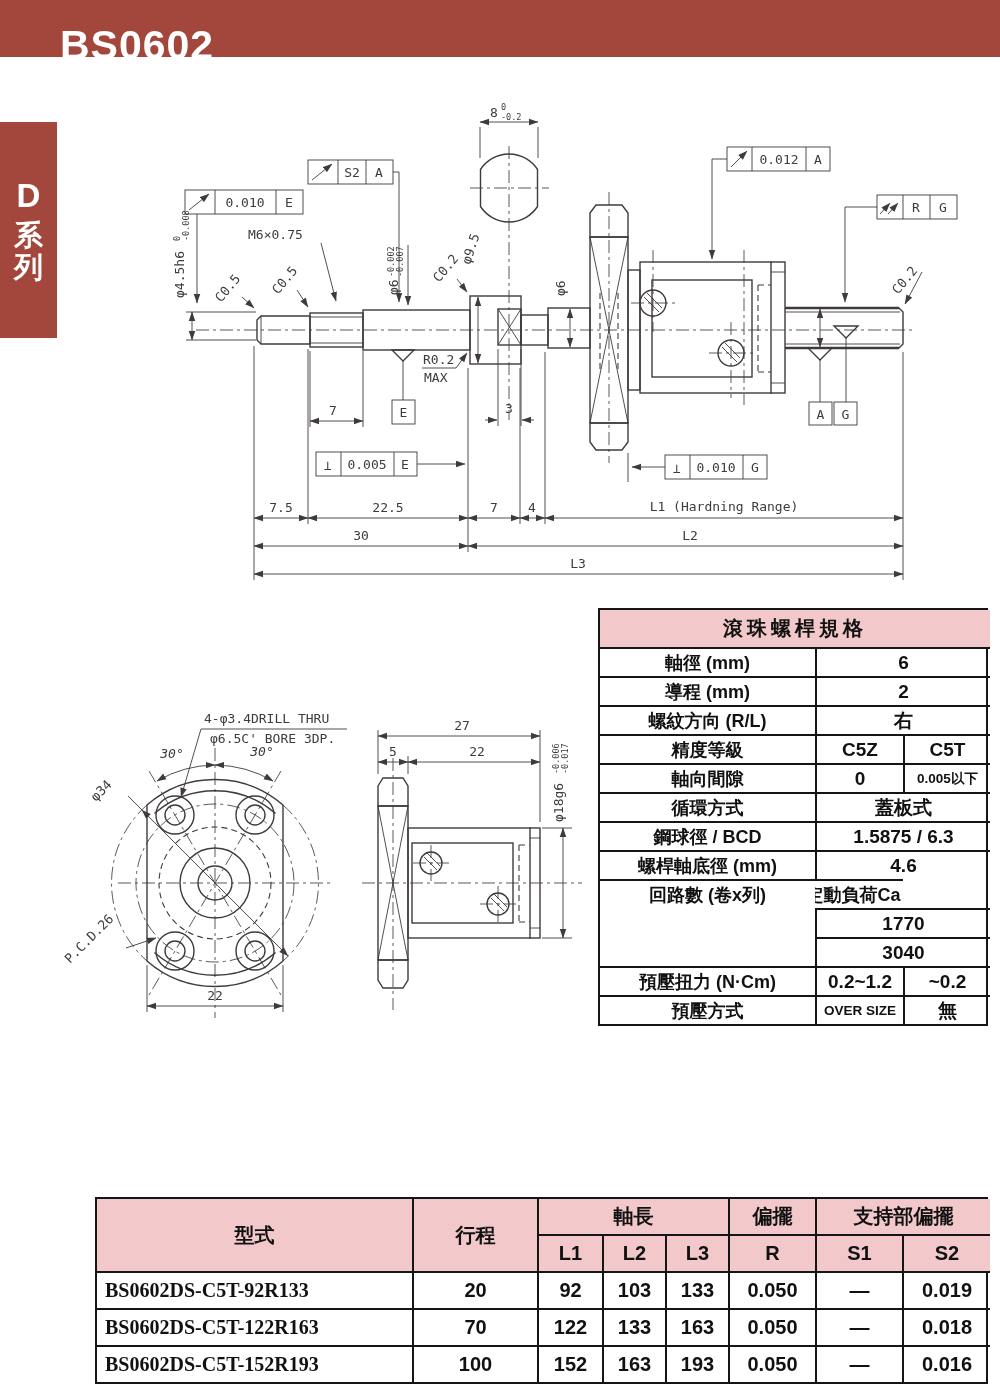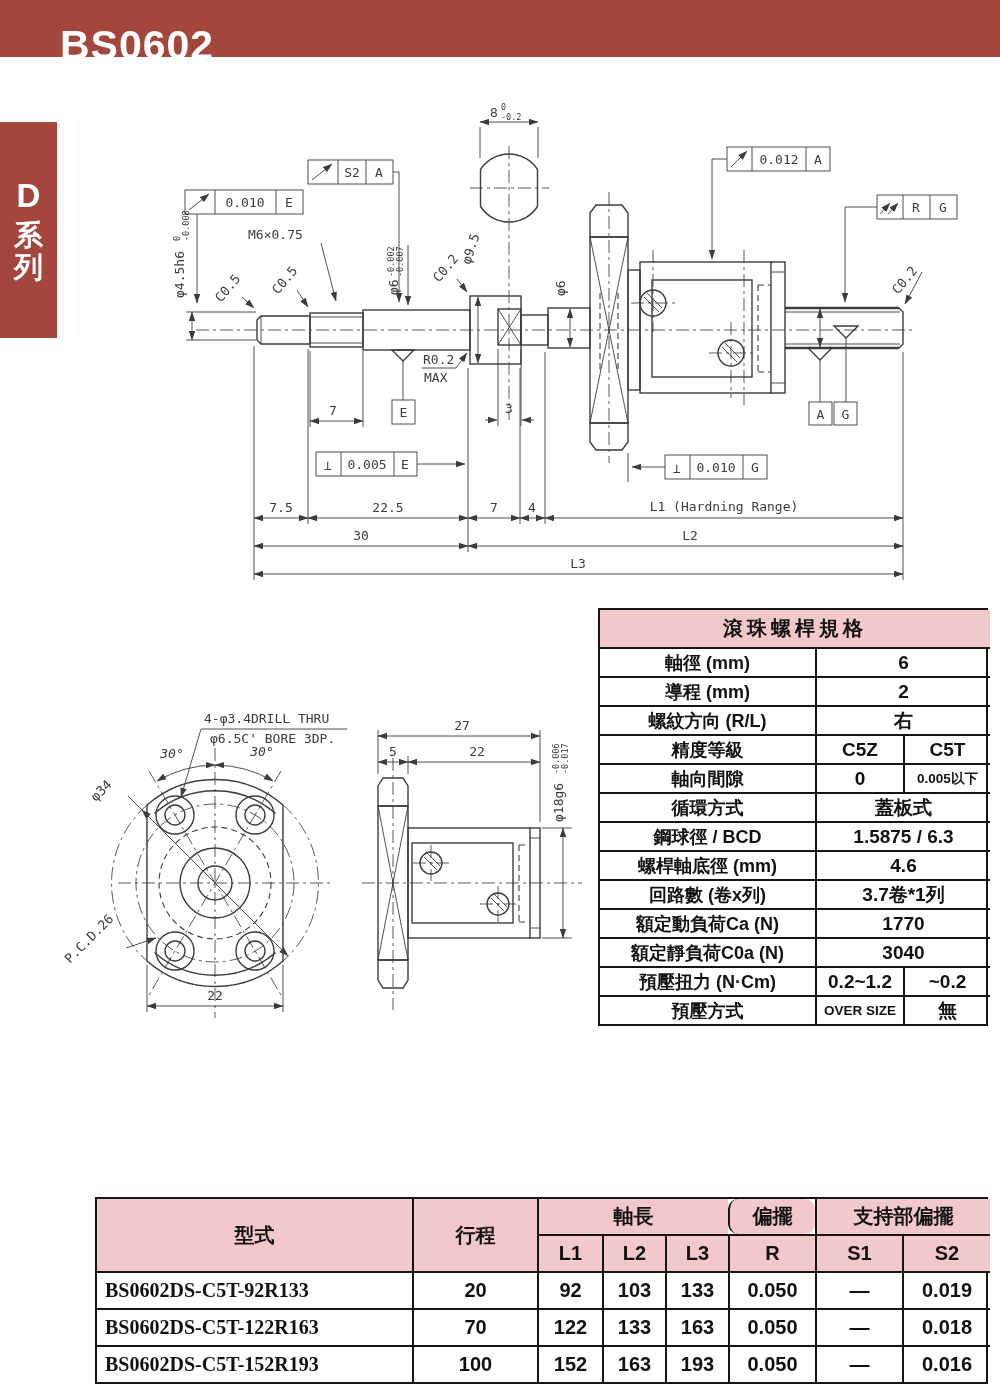--- a/index.html
+++ b/index.html
@@ -431,43 +431,41 @@
     <div class="cell c1">循環方式</div>
     <div class="cell span2">蓋板式</div>
 
     <div class="cell c1">鋼球徑 / BCD</div>
     <div class="cell span2">1.5875 / 6.3</div>
 
     <div class="cell c1">螺桿軸底徑 (mm)</div>
     <div class="cell span2">4.6</div>
 
     <div class="cell c1">回路數 (卷x列)</div>
-    <div class="cell span2">3.7卷*1列</div>
 
     <div class="cell c1">額定動負荷Ca (N)</div>
     <div class="cell span2">1770</div>
 
-    <div class="cell c1">額定靜負荷C0a (N)</div>
     <div class="cell span2">3040</div>
 
     <div class="cell c1">預壓扭力 (N·Cm)</div>
     <div class="cell">0.2~1.2</div>
     <div class="cell">~0.2</div>
 
     <div class="cell c1">預壓方式</div>
     <div class="cell sm">OVER SIZE</div>
     <div class="cell">無</div>
   </section>
 
   <section class="model">
 
     <div class="cell hd-cell rsp2 bt0 bl0">型式</div>
     <div class="cell hd-cell rsp2 bt0">行程</div>
     <div class="cell hd-cell bt0" style="grid-column:3/6;">軸長</div>
-    <div class="cell hd-cell bt0" style="grid-column:6;border-radius:10px;">偏擺</div>
+    <div class="cell hd-cell bt0" style="grid-column:6;">偏擺</div>
     <div class="cell hd-cell bt0" style="grid-column:7/9;">支持部偏擺</div>
     <div class="cell hd-cell" style="grid-column:3;grid-row:2;">L1</div>
     <div class="cell hd-cell" style="grid-column:4;grid-row:2;">L2</div>
     <div class="cell hd-cell" style="grid-column:5;grid-row:2;">L3</div>
     <div class="cell hd-cell" style="grid-column:6;grid-row:2;">R</div>
     <div class="cell hd-cell" style="grid-column:7;grid-row:2;">S1</div>
     <div class="cell hd-cell" style="grid-column:8;grid-row:2;">S2</div>
 
     <div class="cell name bl0">BS0602DS-C5T-92R133</div>
     <div class="cell">20</div>

